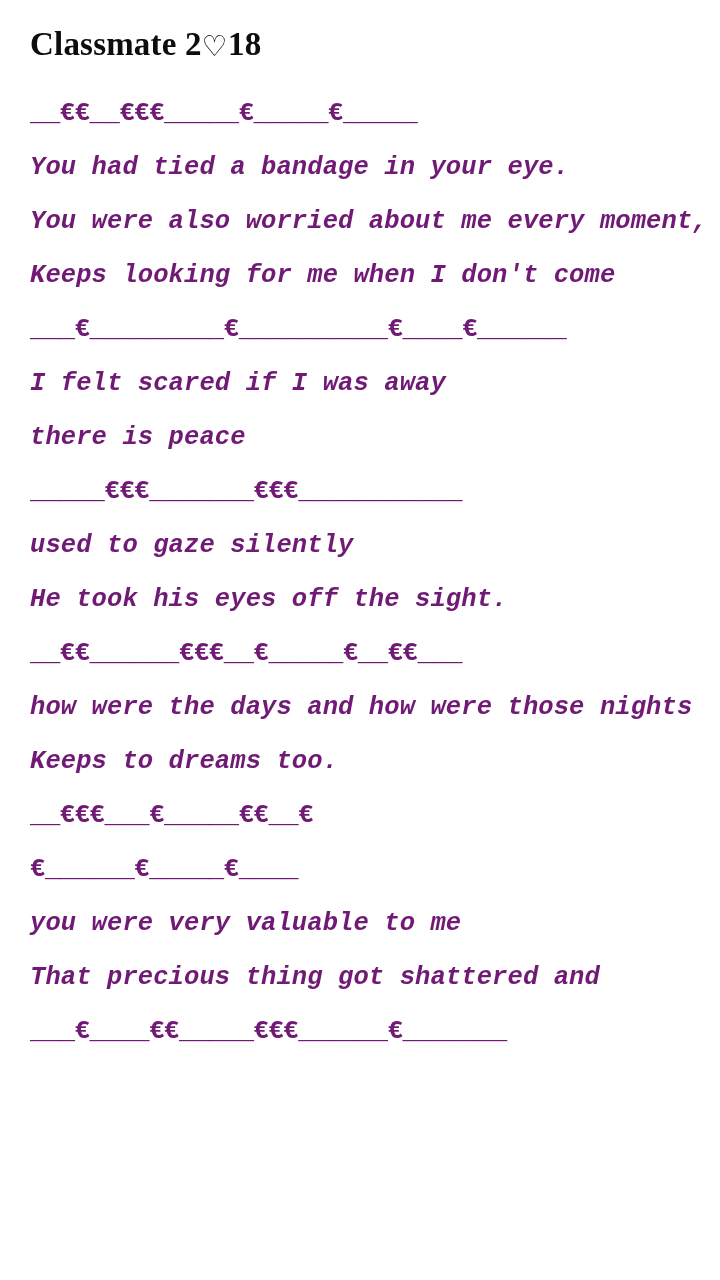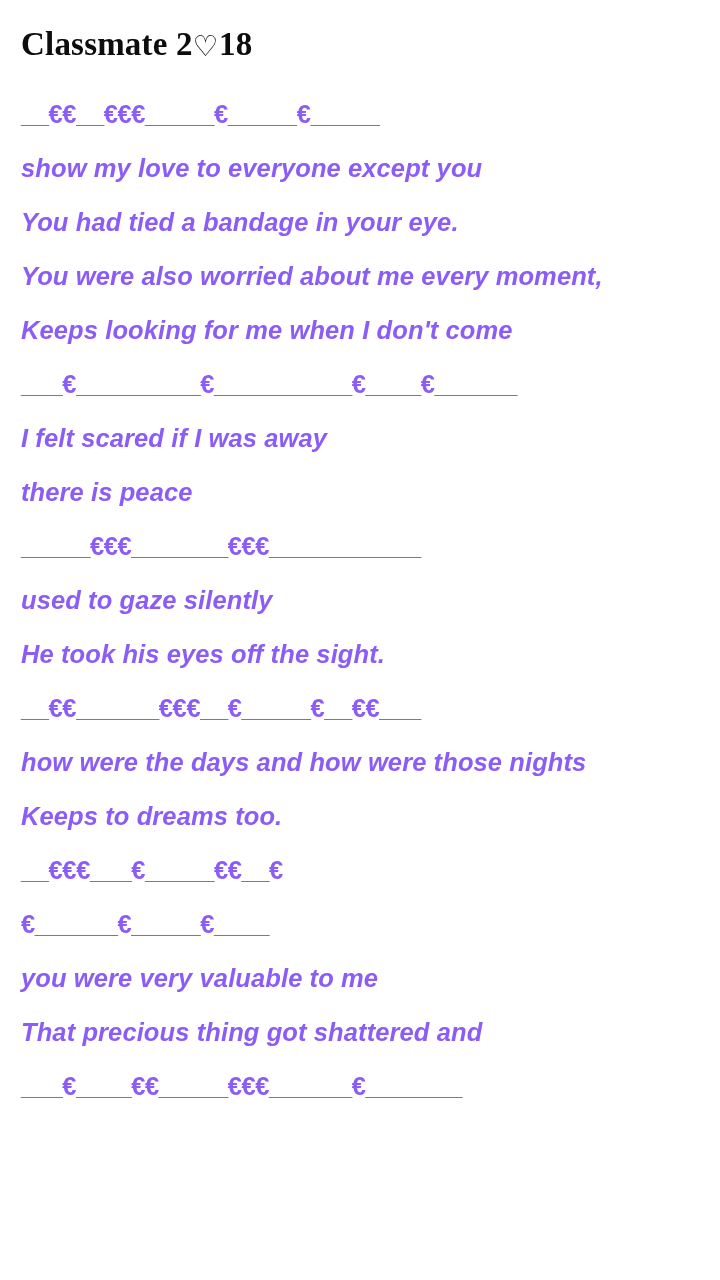--- a/index.html
+++ b/index.html
@@ -11,21 +11,21 @@
     width: 720px;
     height: 1280px;
     overflow: hidden;
     font-family: "Liberation Serif", "DejaVu Serif", serif;
     color: #111111;
   }
   .page {
     width: 720px;
     height: 1280px;
     box-sizing: border-box;
-    padding: 18px 28px 0 21px;
+    padding: 18px 28px 0 30px;
     position: relative;
     background: #ffffff;
   }
   .title {
     font-family: "Liberation Serif", "DejaVu Serif", serif;
     font-weight: bold;
     font-size: 33px;
     letter-spacing: 0.2px;
     line-height: 1.25;
     margin: 6px 0 22px 0;
@@ -34,46 +34,45 @@
   .title .heart {
     font-weight: normal;
     font-size: 29px;
     position: relative;
     top: 1px;
   }
   .lyrics {
     margin: 0;
   }
   .line {
-    font-family: Liberation Sans, sans-serif;
+    font-family: Liberation Mono, monospace;
     font-weight: bold;
     font-style: italic;
     font-size: 25.5px;
     line-height: 54px;
-    color: #8b5cf6;
+    color: #701a75;
     white-space: pre;
     letter-spacing: 0.1px;
   }
   .line.chord {
     font-style: normal;
     font-weight: bold;
     letter-spacing: -0.4px;
     font-size: 25.5px;
   }
 </style>
 </head>
 <body>
 
 <div class="page">
 
   <div class="title"><span>Classmate 2</span><span class="heart">♡</span><span>18</span></div>
 
   <div class="lyrics">
     <div class="line chord">__€€__€€€_____€_____€_____</div>
-    <div class="line">show my love to everyone except you</div>
     <div class="line">You had tied a bandage in your eye.</div>
     <div class="line">You were also worried about me every moment,</div>
     <div class="line">Keeps looking for me when I don't come</div>
     <div class="line chord">___€_________€__________€____€______</div>
     <div class="line">I felt scared if I was away</div>
     <div class="line">there is peace</div>
     <div class="line chord">_____€€€_______€€€___________</div>
     <div class="line">used to gaze silently</div>
     <div class="line">He took his eyes off the sight.</div>
     <div class="line chord">__€€______€€€__€_____€__€€___</div>

